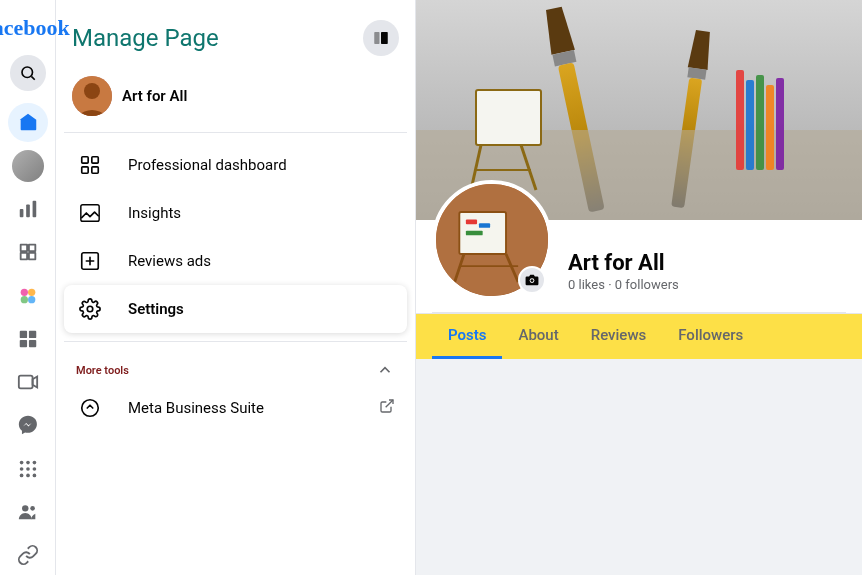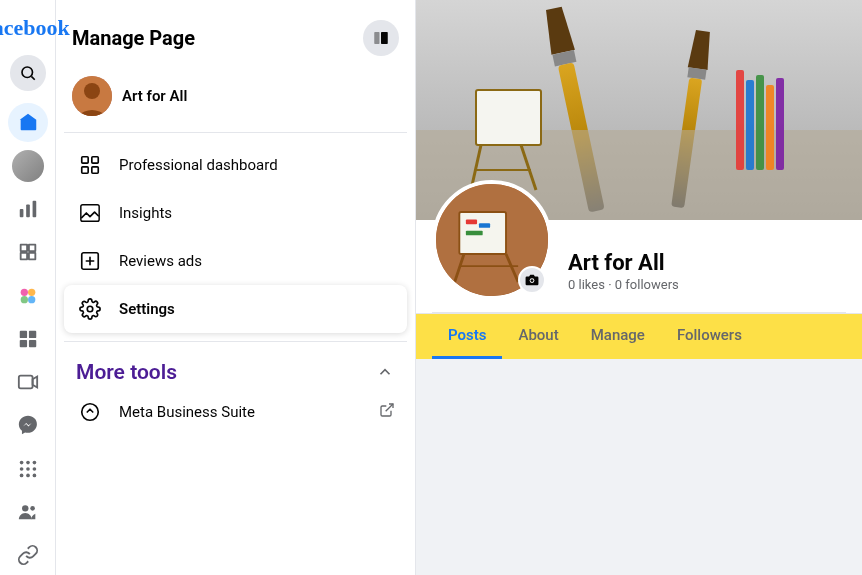--- a/index.html
+++ b/index.html
@@ -73,23 +73,23 @@
       flex-shrink: 0;
       border-right: 1px solid #e4e6eb;
     }
     .sidebar-header {
       display: flex;
       align-items: center;
       justify-content: space-between;
       padding: 8px 8px 12px 8px;
     }
     .sidebar-title {
-      font-size: 20px;
-      font-weight: 700;
-      color: #000000;
+      font-size: 24px;
+      font-weight: 400;
+      color: #0f766e;
     }
     .sidebar-icon-btn {
       width: 36px;
       height: 36px;
       border-radius: 50%;
       background: #e4e6eb;
       display: flex;
       align-items: center;
       justify-content: center;
       cursor: pointer;
@@ -117,21 +117,21 @@
       color: #050505;
     }
     .divider {
       height: 1px;
       background: #e4e6eb;
       margin: 8px 0;
     }
     .menu-item {
       display: flex;
       align-items: center;
-      gap: 15px;
+      gap: 24px;
       padding: 10px 12px;
       border-radius: 8px;
       cursor: pointer;
       position: relative;
     }
     .menu-item.active { background: #fff; box-shadow: 0 2px 8px rgba(0,0,0,0.15); }
     .menu-item-icon {
       width: 28px;
       height: 28px;
       display: flex;
@@ -145,23 +145,23 @@
       color: #050505;
     }
     .menu-item.active .menu-item-label { font-weight: 600; }
     .section-header {
       display: flex;
       align-items: center;
       justify-content: space-between;
       padding: 10px 12px 4px 12px;
     }
     .section-title {
-      font-size: 21px;
+      font-size: 11px;
       font-weight: 600;
-      color: #4c1d95;
+      color: #7f1d1d;
     }
     .chevron-icon {
       width: 20px;
       height: 20px;
       display: flex;
       align-items: center;
       justify-content: center;
     }
 
     
@@ -555,16 +555,16 @@
       <div class="profile-info">
         <div class="profile-name">Art for All</div>
         <div class="profile-stats">0 likes · 0 followers</div>
       </div>
     </div>
   </div>
 
   <div class="tabs-bar">
     <div class="tab-item active">Posts</div>
     <div class="tab-item">About</div>
-    <div class="tab-item">Manage</div>
+    <div class="tab-item">Reviews</div>
     <div class="tab-item">Followers</div>
   </div>
 </div>
 
 </body></html>

